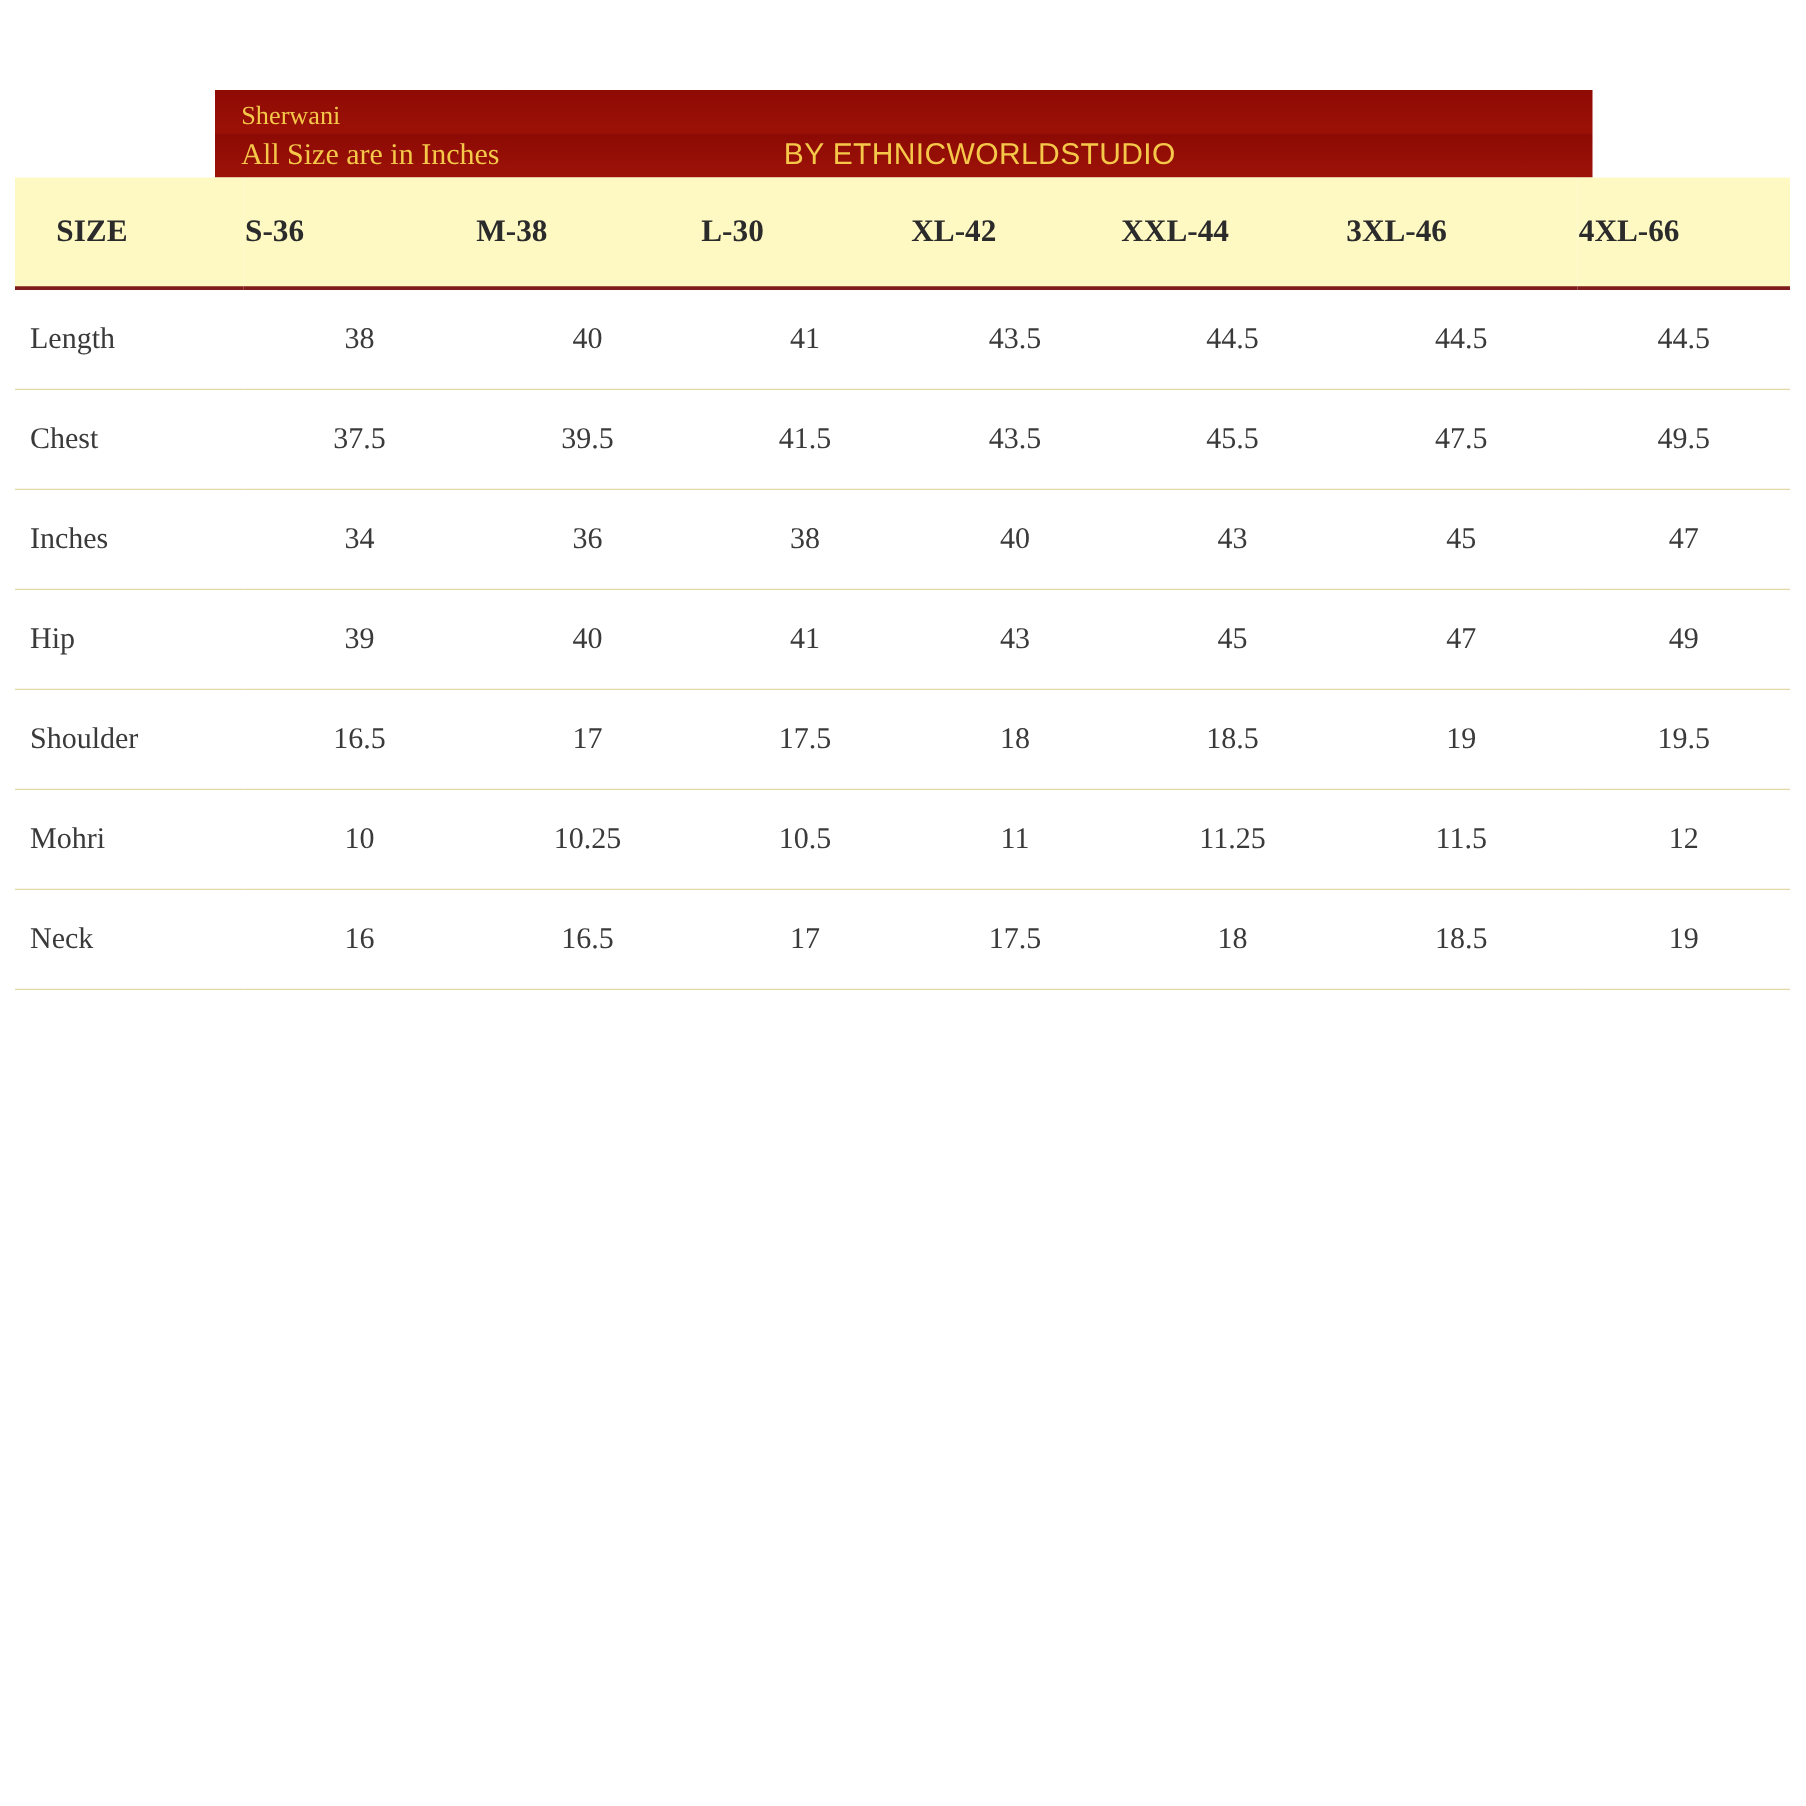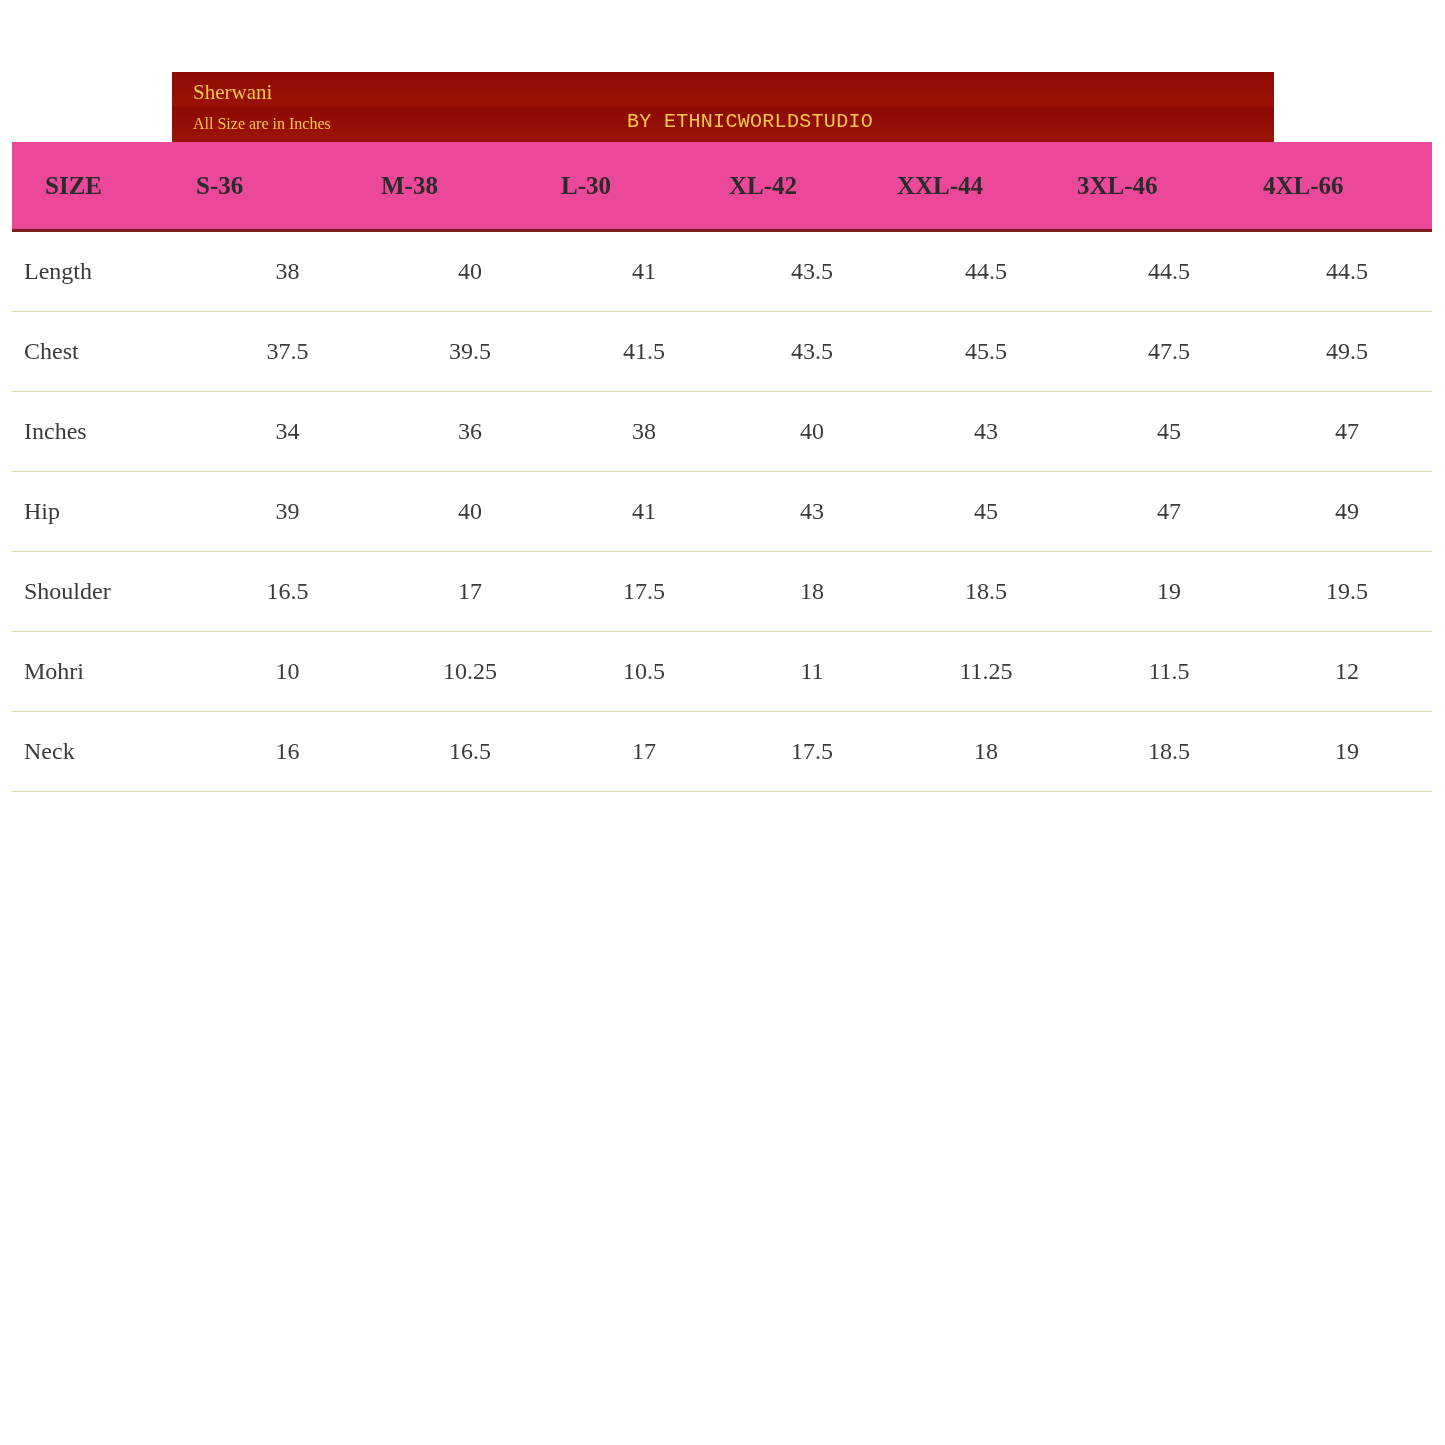--- a/index.html
+++ b/index.html
@@ -39,47 +39,47 @@
     position: absolute;
     left: 8px;
     top: 4px;
     color: #f5c84a;
     font-size: 21px;
     line-height: 32px;
     font-family: "Liberation Serif", serif;
     margin-left: 13px;
   }
   .banner-left .line2 {
-    font-size: 16px;
+    font-size: 24px;
     font-family: Liberation Serif, serif;
   }
   .banner-by {
     position: absolute;
     left: 455px;
     top: 38px;
     color: #f5c84a;
-    font-size: 20px;
+    font-size: 24px;
     letter-spacing: 0.3px;
-    font-family: Liberation Mono, monospace;
+    font-family: Liberation Sans, sans-serif;
   }
 
   
   .table-wrap {
     position: absolute;
     left: 12px;
     top: 142px;
     width: 1420px;
   }
   table.size-table {
     border-collapse: collapse;
     width: 1420px;
     table-layout: fixed;
   }
   table.size-table thead tr {
-    background: #ec4899;
+    background: #fef9c3;
   }
   table.size-table thead th {
     font-family: "Liberation Serif", serif;
     font-weight: bold;
     font-size: 25px;
     color: #2b2b2b;
     height: 85px;
     text-align: left;
     vertical-align: middle;
     border: none;

